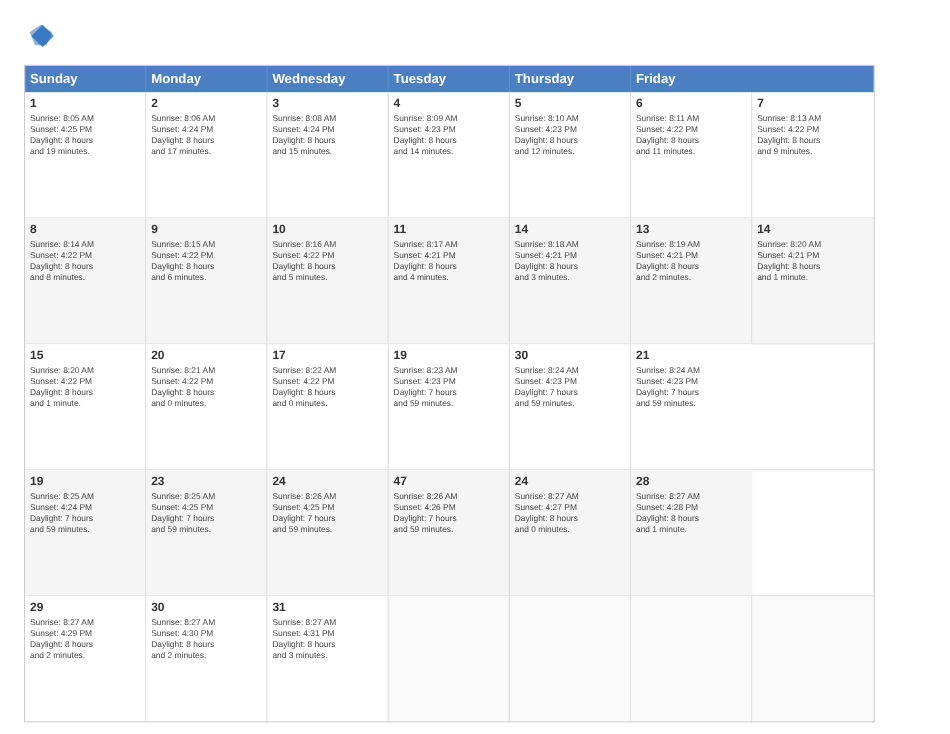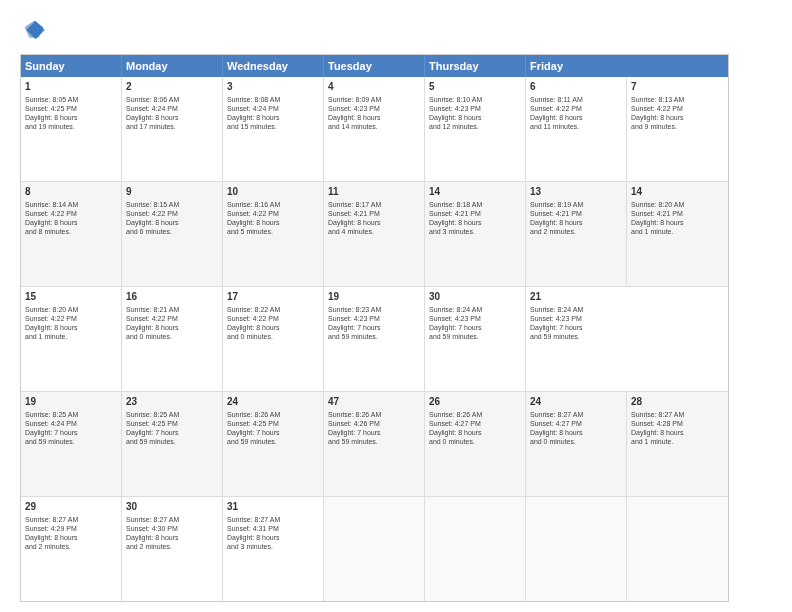--- a/index.html
+++ b/index.html
@@ -245,21 +245,21 @@
         </div>
         <div class="cal-row">
           <div class="cal-cell">
             <span class="day-num">15</span>
             <div class="cell-info" style="white-space: pre-line;">Sunrise: 8:20 AM
 Sunset: 4:22 PM
 Daylight: 8 hours
 and 1 minute.</div>
           </div>
           <div class="cal-cell">
-            <span class="day-num">16</span>
+            <span class="day-num">20</span>
             <div class="cell-info" style="white-space: pre-line;">Sunrise: 8:21 AM
 Sunset: 4:22 PM
 Daylight: 8 hours
 and 0 minutes.</div>
           </div>
           <div class="cal-cell">
             <span class="day-num">17</span>
             <div class="cell-info" style="white-space: pre-line;">Sunrise: 8:22 AM
 Sunset: 4:22 PM
 Daylight: 8 hours
@@ -308,27 +308,20 @@
 Sunset: 4:25 PM
 Daylight: 7 hours
 and 59 minutes.</div>
           </div>
           <div class="cal-cell alt">
             <span class="day-num">47</span>
             <div class="cell-info" style="white-space: pre-line;">Sunrise: 8:26 AM
 Sunset: 4:26 PM
 Daylight: 7 hours
 and 59 minutes.</div>
-          </div>
-          <div class="cal-cell alt">
-            <span class="day-num">26</span>
-            <div class="cell-info" style="white-space: pre-line;">Sunrise: 8:26 AM
-Sunset: 4:27 PM
-Daylight: 8 hours
-and 0 minutes.</div>
           </div>
           <div class="cal-cell alt">
             <span class="day-num">24</span>
             <div class="cell-info" style="white-space: pre-line;">Sunrise: 8:27 AM
 Sunset: 4:27 PM
 Daylight: 8 hours
 and 0 minutes.</div>
           </div>
           <div class="cal-cell alt">
             <span class="day-num">28</span>

